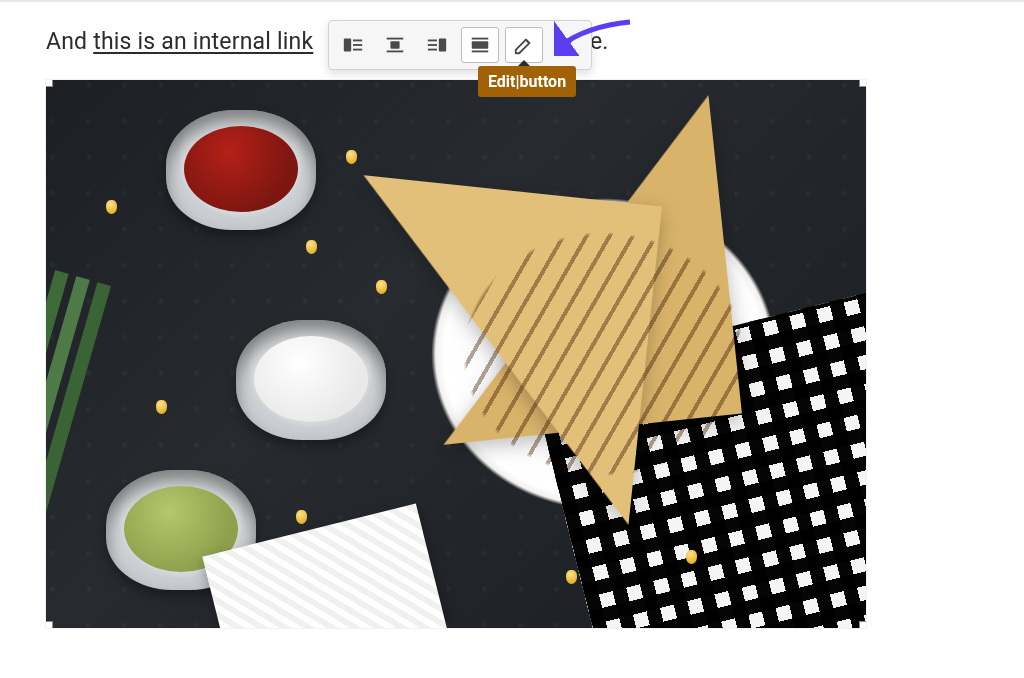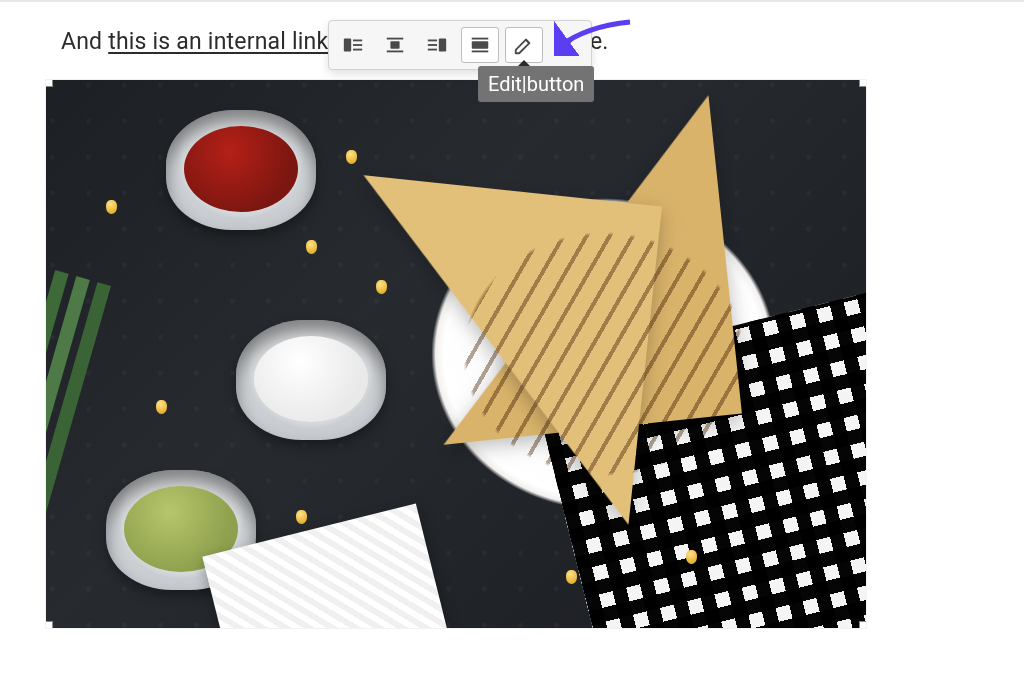--- a/index.html
+++ b/index.html
@@ -18,21 +18,21 @@
     position: absolute;
     top: 0; left: 0; right: 0;
     height: 2px;
     background: #e7e7e7;
   }
 
   
   .text-line {
     position: absolute;
     top: 28px;
-    left: 61px;
+    left: 46px;
     font-size: 23px;
     color: #2c2c2c;
     letter-spacing: 0.2px;
   }
   .text-line a {
     color: #2c2c2c;
     text-decoration: underline;
     text-underline-offset: 3px;
   }
 
@@ -199,26 +199,27 @@
   }
   .tb-btn svg { width: 22px; height: 22px; display: block; }
   .tb-close svg { width: 18px; height: 18px; }
   .tb-close { color: #555; }
 
   
   .tooltip {
     position: absolute;
     top: 66px;
     left: 478px;
-    background: #737373;
+    background: #a16207;
     color: #fff;
-    font-size: 20px;
+    font-size: 16px;
     padding: 6px 10px;
     border-radius: 3px;
     z-index: 21;
+    font-weight: bold;
   }
   .tooltip::before {
     content: "";
     position: absolute;
     top: -6px; left: 40px;
     width: 0; height: 0;
     border-left: 6px solid transparent;
     border-right: 6px solid transparent;
     border-bottom: 6px solid #2b2b2b;
   }

